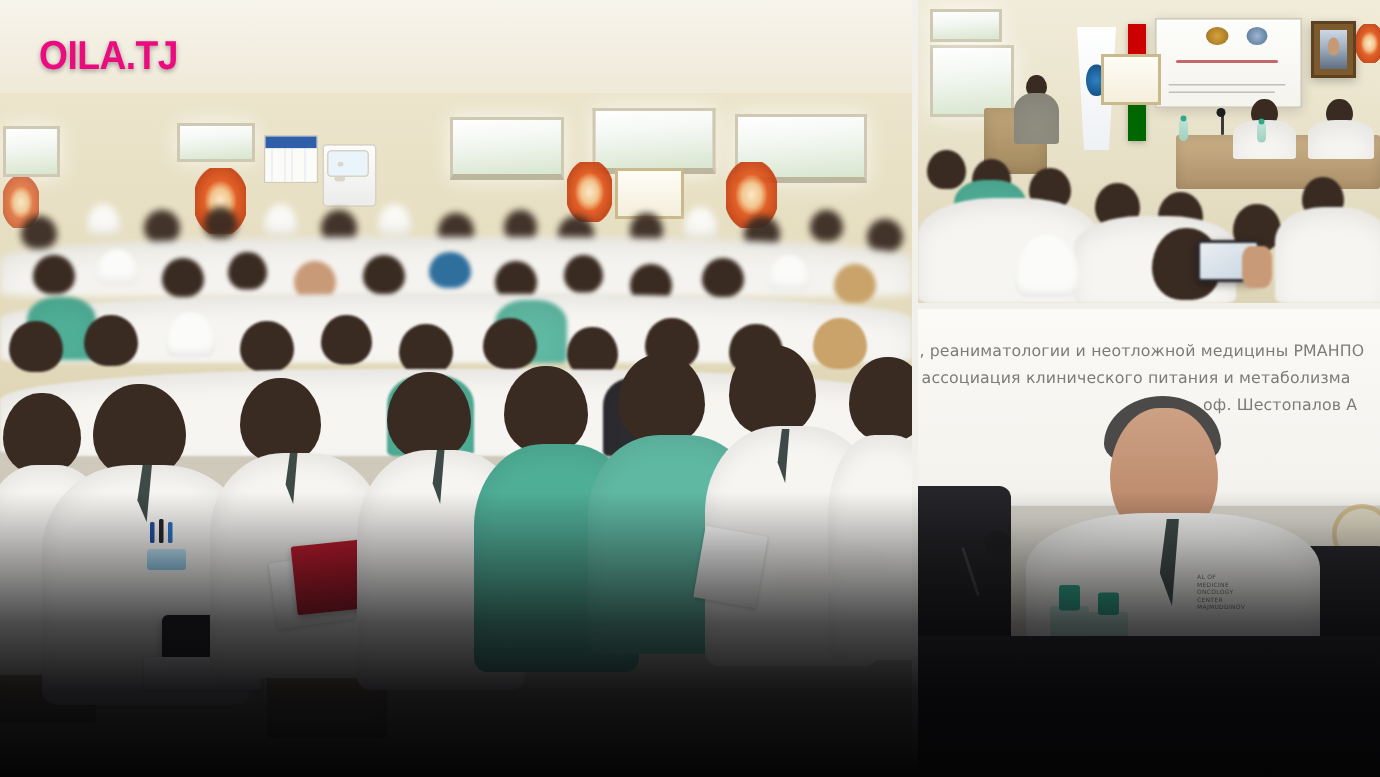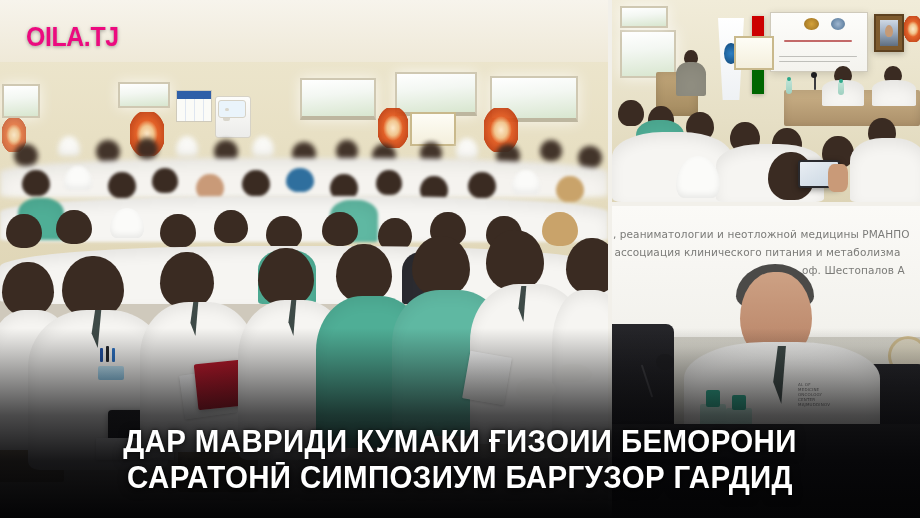--- a/index.html
+++ b/index.html
@@ -586,18 +586,14 @@
     <div class="br-table"></div>
   </div>
 
   <div class="divider-v"></div>
   <div class="divider-h"></div>
 
   <div id="bottom-scrim"></div>
 
   <div id="brand-logo">OILA.TJ</div>
 
-  <div id="headline">
-    <span class="hl-line">ДАР МАВРИДИ КУМАКИ ҒИЗОИИ БЕМОРОНИ</span>
-    <span class="hl-line">САРАТОНӢ СИМПОЗИУМ БАРГУЗОР ГАРДИД</span>
-  </div>
 
 </div>
 
 </body></html>

